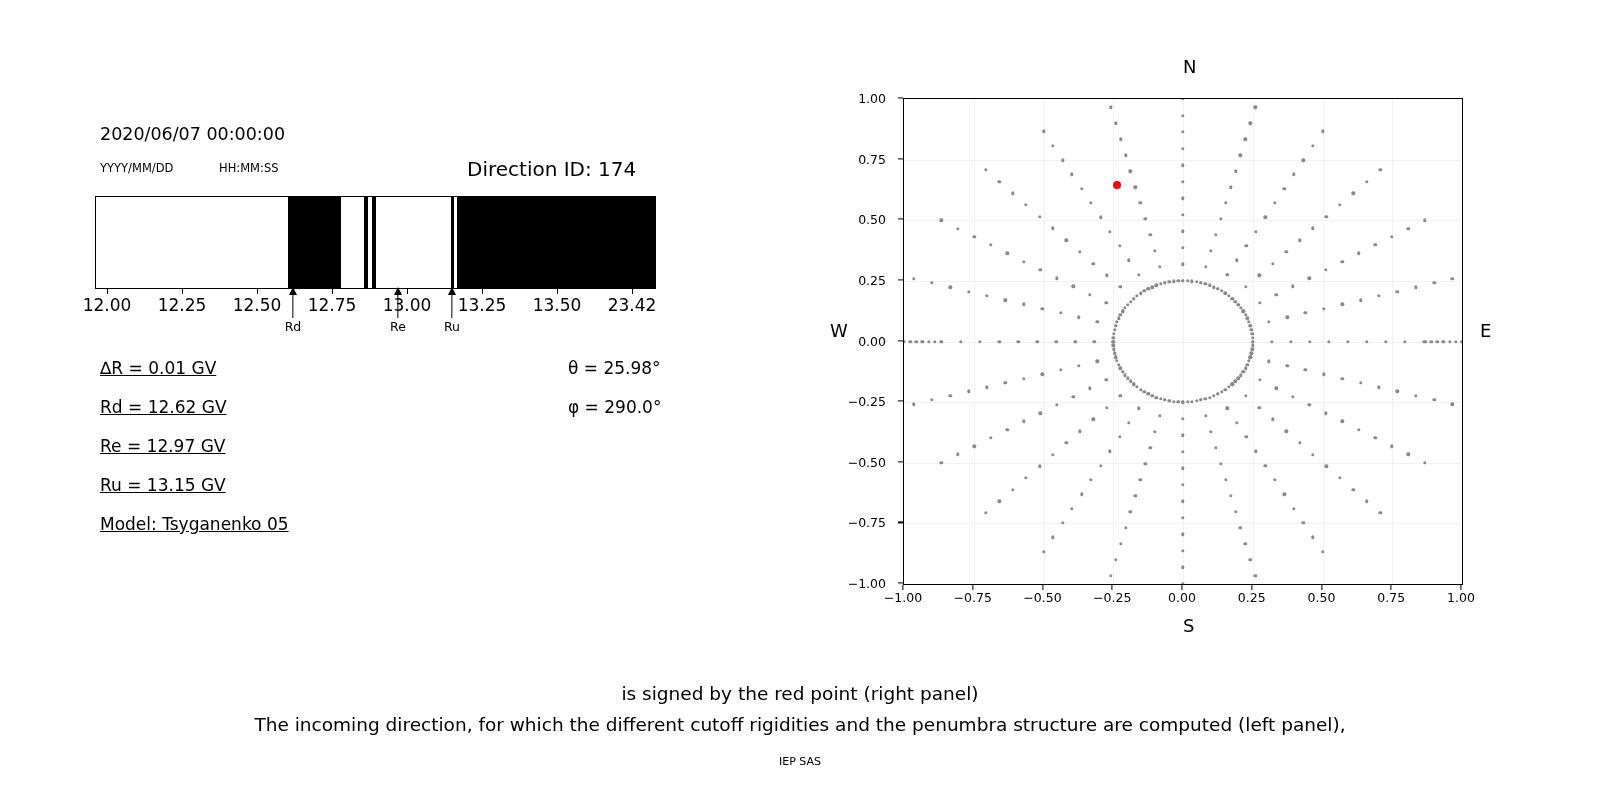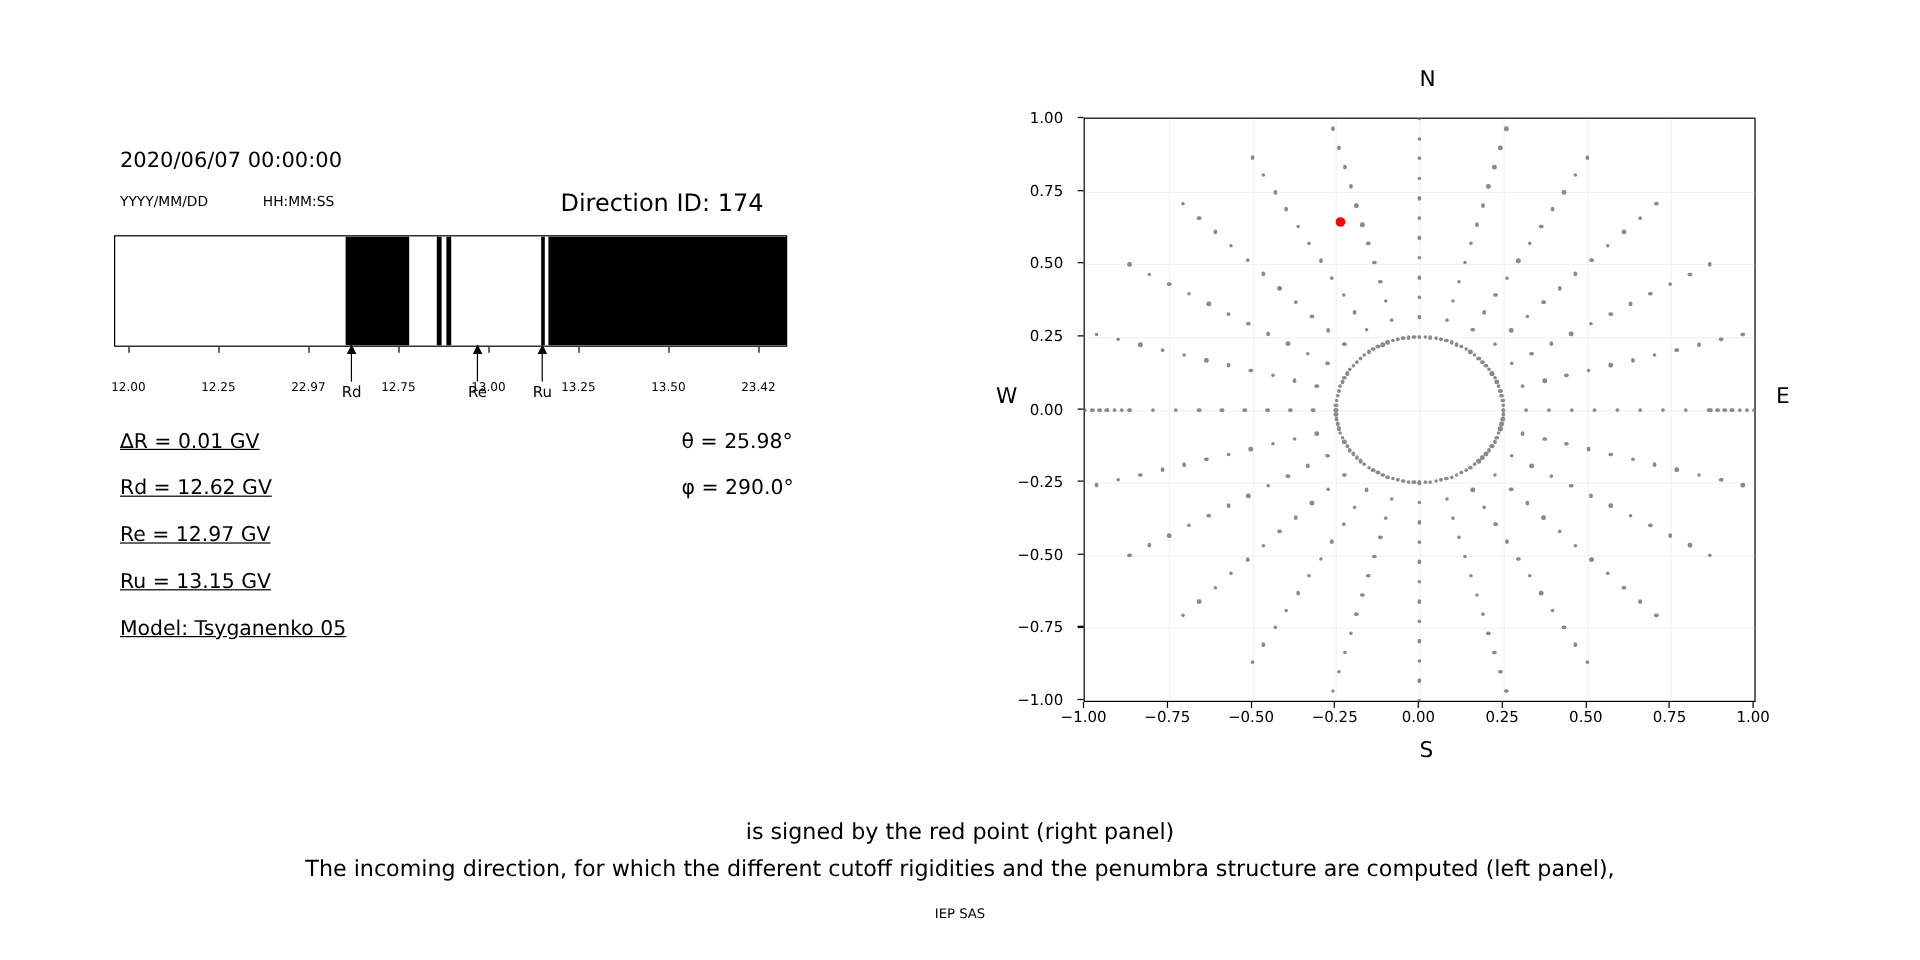--- a/index.html
+++ b/index.html
@@ -63,24 +63,23 @@
   }
   .pen-tick {
     position: absolute;
     top: 0;
     width: 1.2px; height: 5px;
     background: #000;
   }
   .pen-tick-label {
     position: absolute;
     top: 6px;
-    font-size: 10px;
+    font-size: 17px;
     transform: translateX(-50%);
     white-space: nowrap;
-    margin-top: 23px;
   }
 
   
   .r-arrow {
     position: absolute;
     width: 14px;
     transform: translateX(-50%);
     text-align: center;
   }
   .r-arrow .shaft {
@@ -228,21 +227,21 @@
         <div class="pen-band" style="left: 360.9px; width: 200.1px;"></div>
       </div>
   </div>
 
   <div id="pen-axis">
       <div class="pen-tick" style="left: 12px;"></div>
       <div class="pen-tick-label" style="left: 12px;">12.00</div>
       <div class="pen-tick" style="left: 87px;"></div>
       <div class="pen-tick-label" style="left: 87px;">12.25</div>
       <div class="pen-tick" style="left: 162px;"></div>
-      <div class="pen-tick-label" style="left: 162px;">22.97</div>
+      <div class="pen-tick-label" style="left: 162px;">12.50</div>
       <div class="pen-tick" style="left: 237px;"></div>
       <div class="pen-tick-label" style="left: 237px;">12.75</div>
       <div class="pen-tick" style="left: 312px;"></div>
       <div class="pen-tick-label" style="left: 312px;">13.00</div>
       <div class="pen-tick" style="left: 387px;"></div>
       <div class="pen-tick-label" style="left: 387px;">13.25</div>
       <div class="pen-tick" style="left: 462px;"></div>
       <div class="pen-tick-label" style="left: 462px;">13.50</div>
       <div class="pen-tick" style="left: 537px;"></div>
       <div class="pen-tick-label" style="left: 537px;">23.42</div>

